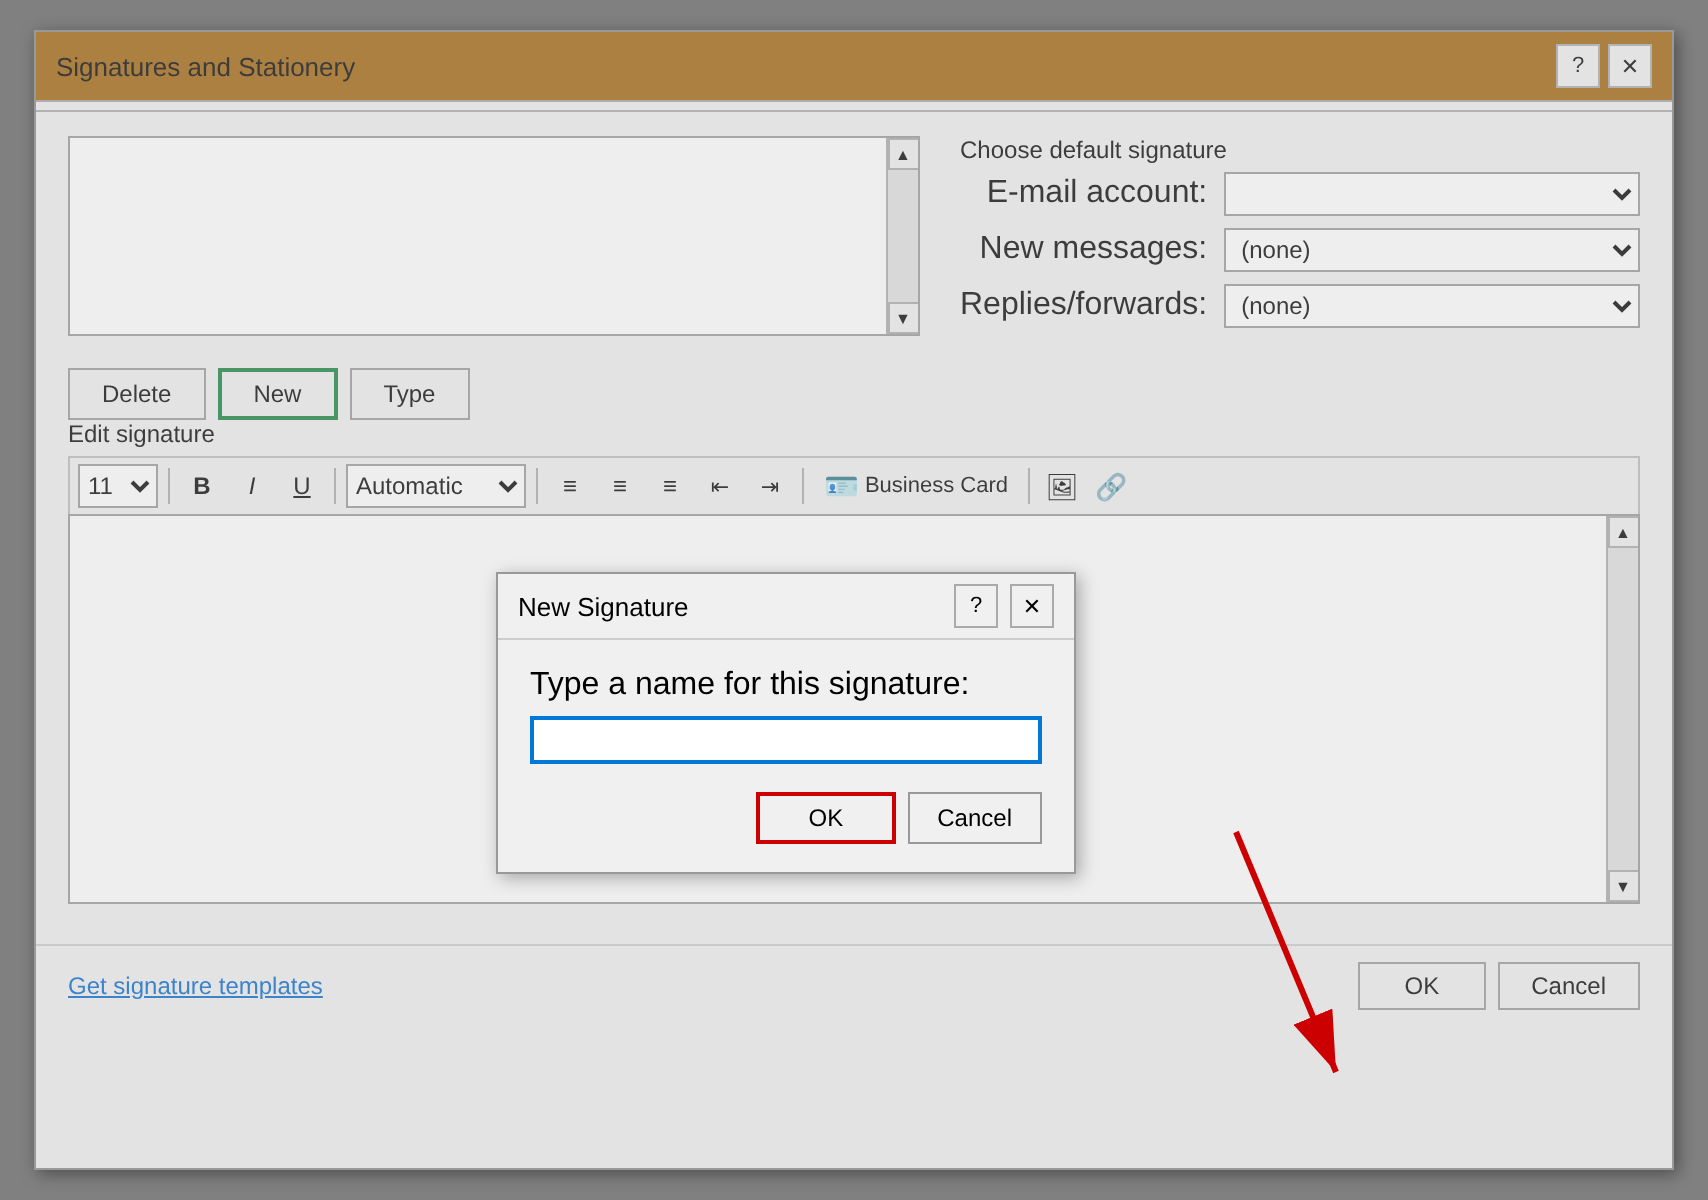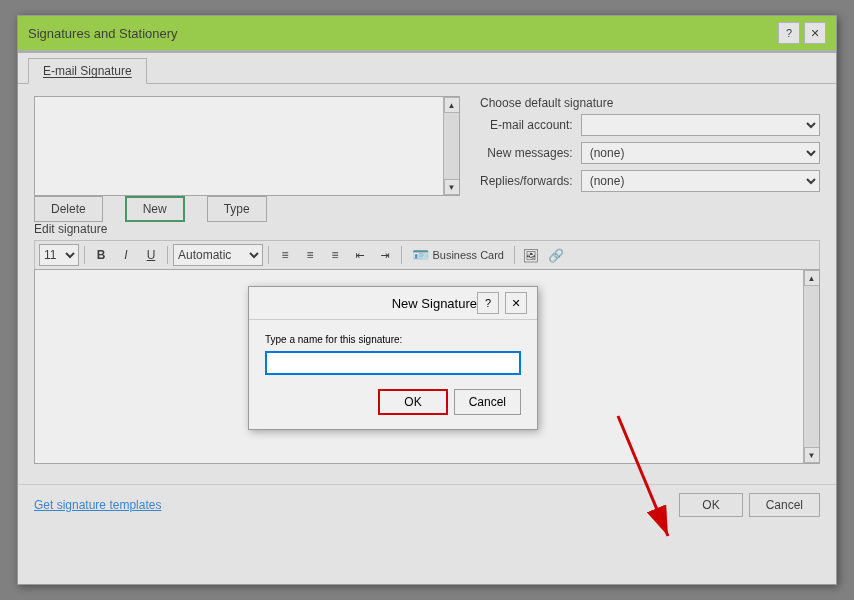--- a/index.html
+++ b/index.html
@@ -15,22 +15,22 @@
     }
     .dialog-outer {
       background: #f0f0f0;
       border: 1px solid #999;
       box-shadow: 2px 2px 8px rgba(0,0,0,0.4);
       width: 820px;
       min-height: 570px;
       position: relative;
     }
     .title-bar {
-      background: #84cc16;
-      border-bottom: 3px solid #a3a3a3;
+      background: #a16207;
+      border-bottom: 1px solid #a3a3a3;
       padding: 6px 10px;
       display: flex;
       align-items: center;
       justify-content: space-between;
     }
     .title-bar-text {
       font-size: 13px;
       font-weight: normal;
       color: #000;
     }
@@ -127,22 +127,22 @@
       cursor: pointer;
     }
     .scroll-track {
       flex: 1;
       width: 16px;
       background: #e0e0e0;
     }
 
     .button-row {
       display: flex;
-      gap: 22px;
-      margin-top: 0;
+      gap: 6px;
+      margin-top: 16px;
     }
     .btn {
       padding: 4px 16px;
       border: 1px solid #999;
       background: #f0f0f0;
       cursor: pointer;
       font-size: 12px;
       min-width: 60px;
     }
     .btn.highlighted {
@@ -153,21 +153,21 @@
     .default-sig-grid {
       display: grid;
       grid-template-columns: auto 1fr;
       gap: 6px 8px;
       align-items: center;
       margin-top: 4px;
     }
     .default-sig-grid label {
       text-align: right;
       color: #000;
-      font-size: 12px;
+      font-size: 16px;
     }
     .select-box {
       width: 100%;
       padding: 2px 4px;
       border: 1px solid #999;
       background: white;
       font-size: 12px;
       height: 22px;
     }
 
@@ -310,35 +310,35 @@
       border: 1px solid #999;
       box-shadow: 2px 2px 8px rgba(0,0,0,0.3);
       z-index: 20;
     }
     .new-sig-title {
       background: #f0f0f0;
       border-bottom: 1px solid #ccc;
       padding: 5px 10px;
       display: flex;
       align-items: center;
-      justify-content: flex-end;
+      justify-content: space-between;
     }
     .new-sig-title-text {
       font-size: 13px;
     }
     .new-sig-controls {
       display: flex;
       gap: 6px;
     }
     .new-sig-body {
       padding: 14px 16px 14px;
     }
     .new-sig-body label {
       display: block;
-      font-size: 10px;
+      font-size: 16px;
       margin-bottom: 6px;
     }
     .new-sig-input {
       width: 100%;
       height: 24px;
       border: 1px solid #0078d7;
       border-width: 2px;
       padding: 2px 4px;
       font-size: 12px;
       outline: none;
@@ -378,23 +378,20 @@
 
   <div class="title-bar">
     <span class="title-bar-text">Signatures and Stationery</span>
     <div class="title-bar-controls">
       <button class="title-btn">?</button>
       <button class="title-btn close">✕</button>
     </div>
   </div>
 
   <div class="tabs">
-    <div class="tab active underline">
-      <span>E-mail Signature</span>
-    </div>
   </div>
 
   <div class="content-area">
     <div class="two-col">
 
       <div class="left-col">
         <div class="sig-list-box">
           <div class="sig-list-scrollbar">
             <div class="scroll-arrow">▲</div>
             <div class="scroll-track"></div>

